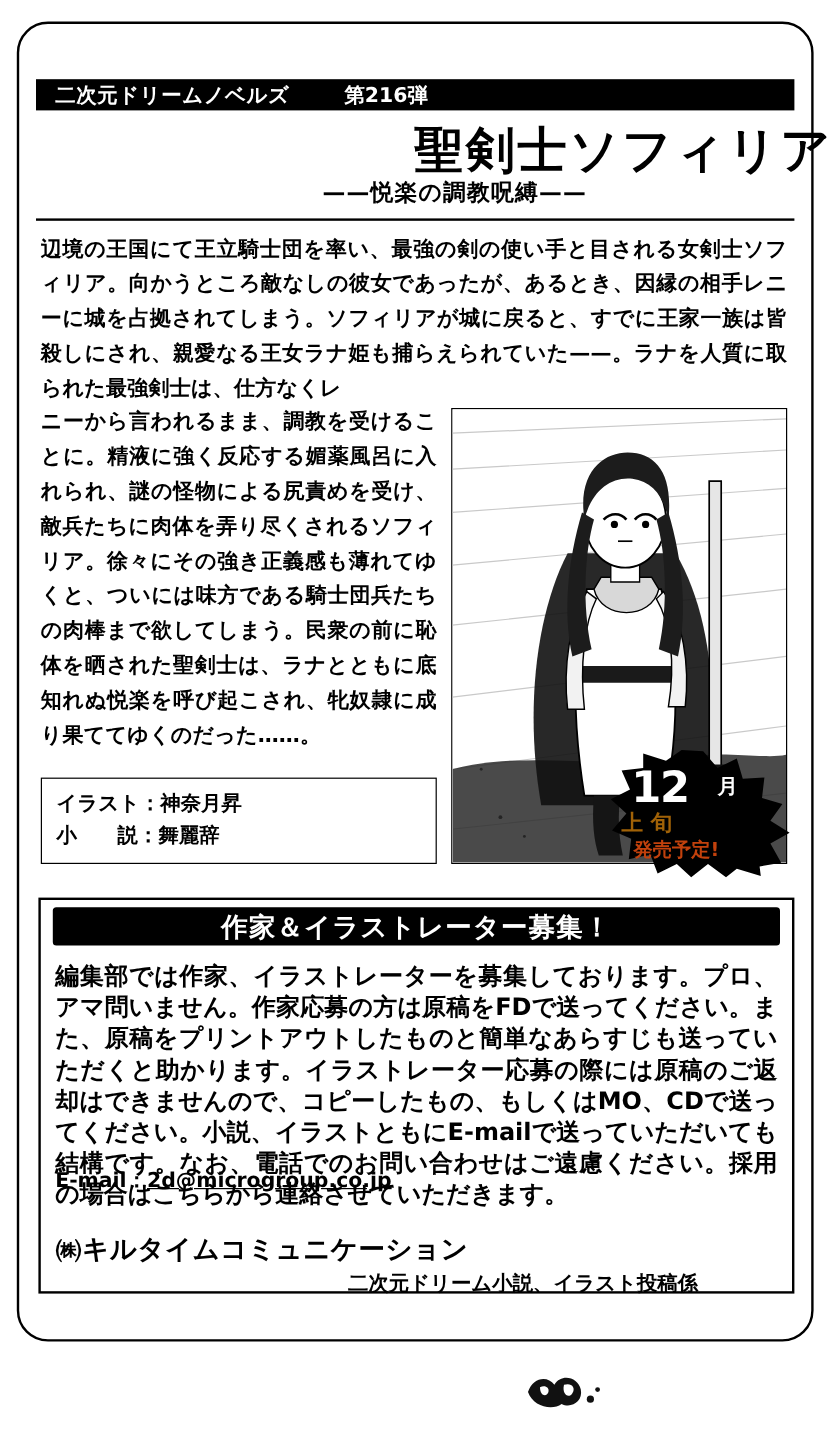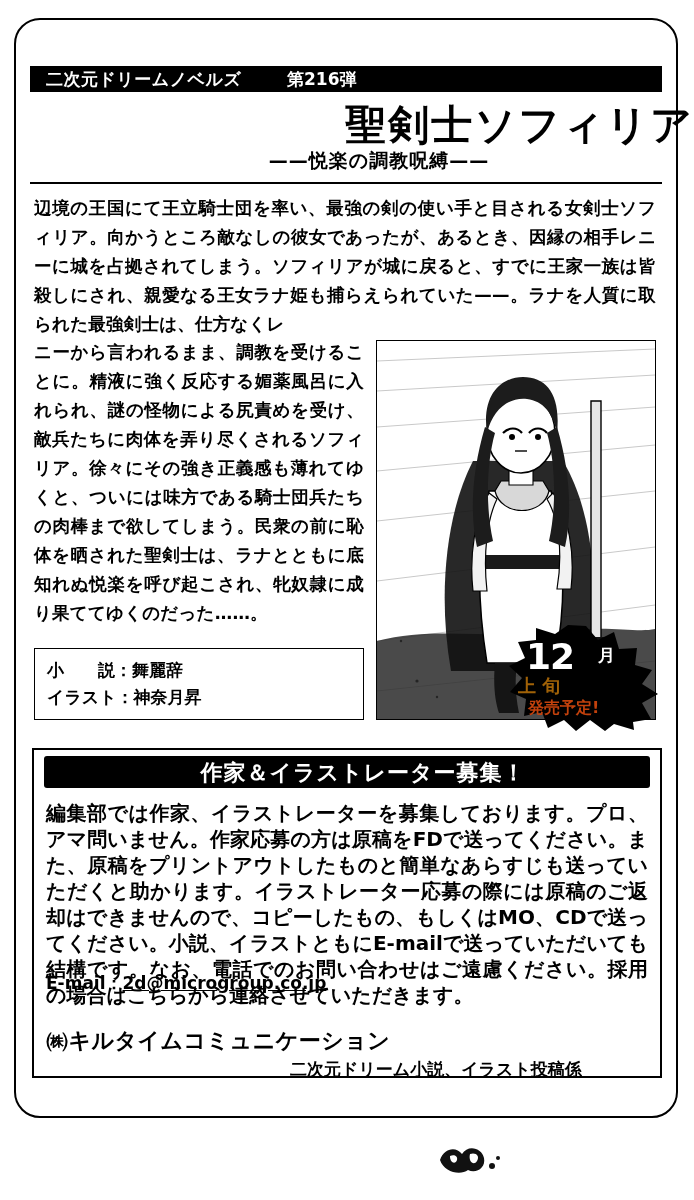--- a/index.html
+++ b/index.html
@@ -223,21 +223,20 @@
   .recruit-header-text {
     position: absolute;
     left: 44px;
     top: 758px;
     width: 606px;
     text-align: center;
     font-size: 22px;
     font-weight: bold;
     color: #fff;
     letter-spacing: 1px;
-    margin-left: 16px;
   }
   .recruit-body {
     position: absolute;
     left: 46px;
     top: 800px;
     width: 602px;
     font-size: 20px;
     line-height: 26px;
     font-weight: bold;
     text-align: justify;
@@ -358,22 +357,22 @@
         <circle cx="40" cy="340" r="1.6"></circle>
         <circle cx="60" cy="356" r="1.2"></circle>
         <circle cx="250" cy="350" r="1.6"></circle>
         <circle cx="232" cy="364" r="1.2"></circle>
         <circle cx="24" cy="300" r="1.2"></circle>
       </g>
     </svg>
   </div>
 
   <div class="credits">
+    <div class="credit-line"><span>イラスト：</span><span>神奈月昇</span></div>
     <div class="credit-line"><span>小　　説：</span><span>舞麗辞</span></div>
-    <div class="credit-line"><span>イラスト：</span><span>神奈月昇</span></div>
   </div>
 
   <div class="burst">
     <svg class="burst-inner" width="160" height="108" viewBox="0 0 160 108" xmlns="http://www.w3.org/2000/svg">
       <path d="M80,2 L92,16 L108,8 L113,25 L131,24 L129,41 L146,46 L136,60 L152,70 L136,79 L145,95 L127,98 L128,106 L108,100 L99,107 L84,96 L70,107 L58,96 L42,104 L36,88 L18,92 L20,75 L4,68 L16,54 L3,42 L19,34 L12,18 L30,16 L30,4 L49,10 L62,1 Z" fill="#000000"></path>
     </svg>
     <div class="burst-month">12</div>
     <div class="burst-monthlabel">月</div>
     <div class="burst-jou">上 旬</div>
     <div class="burst-release">発売予定!</div>

